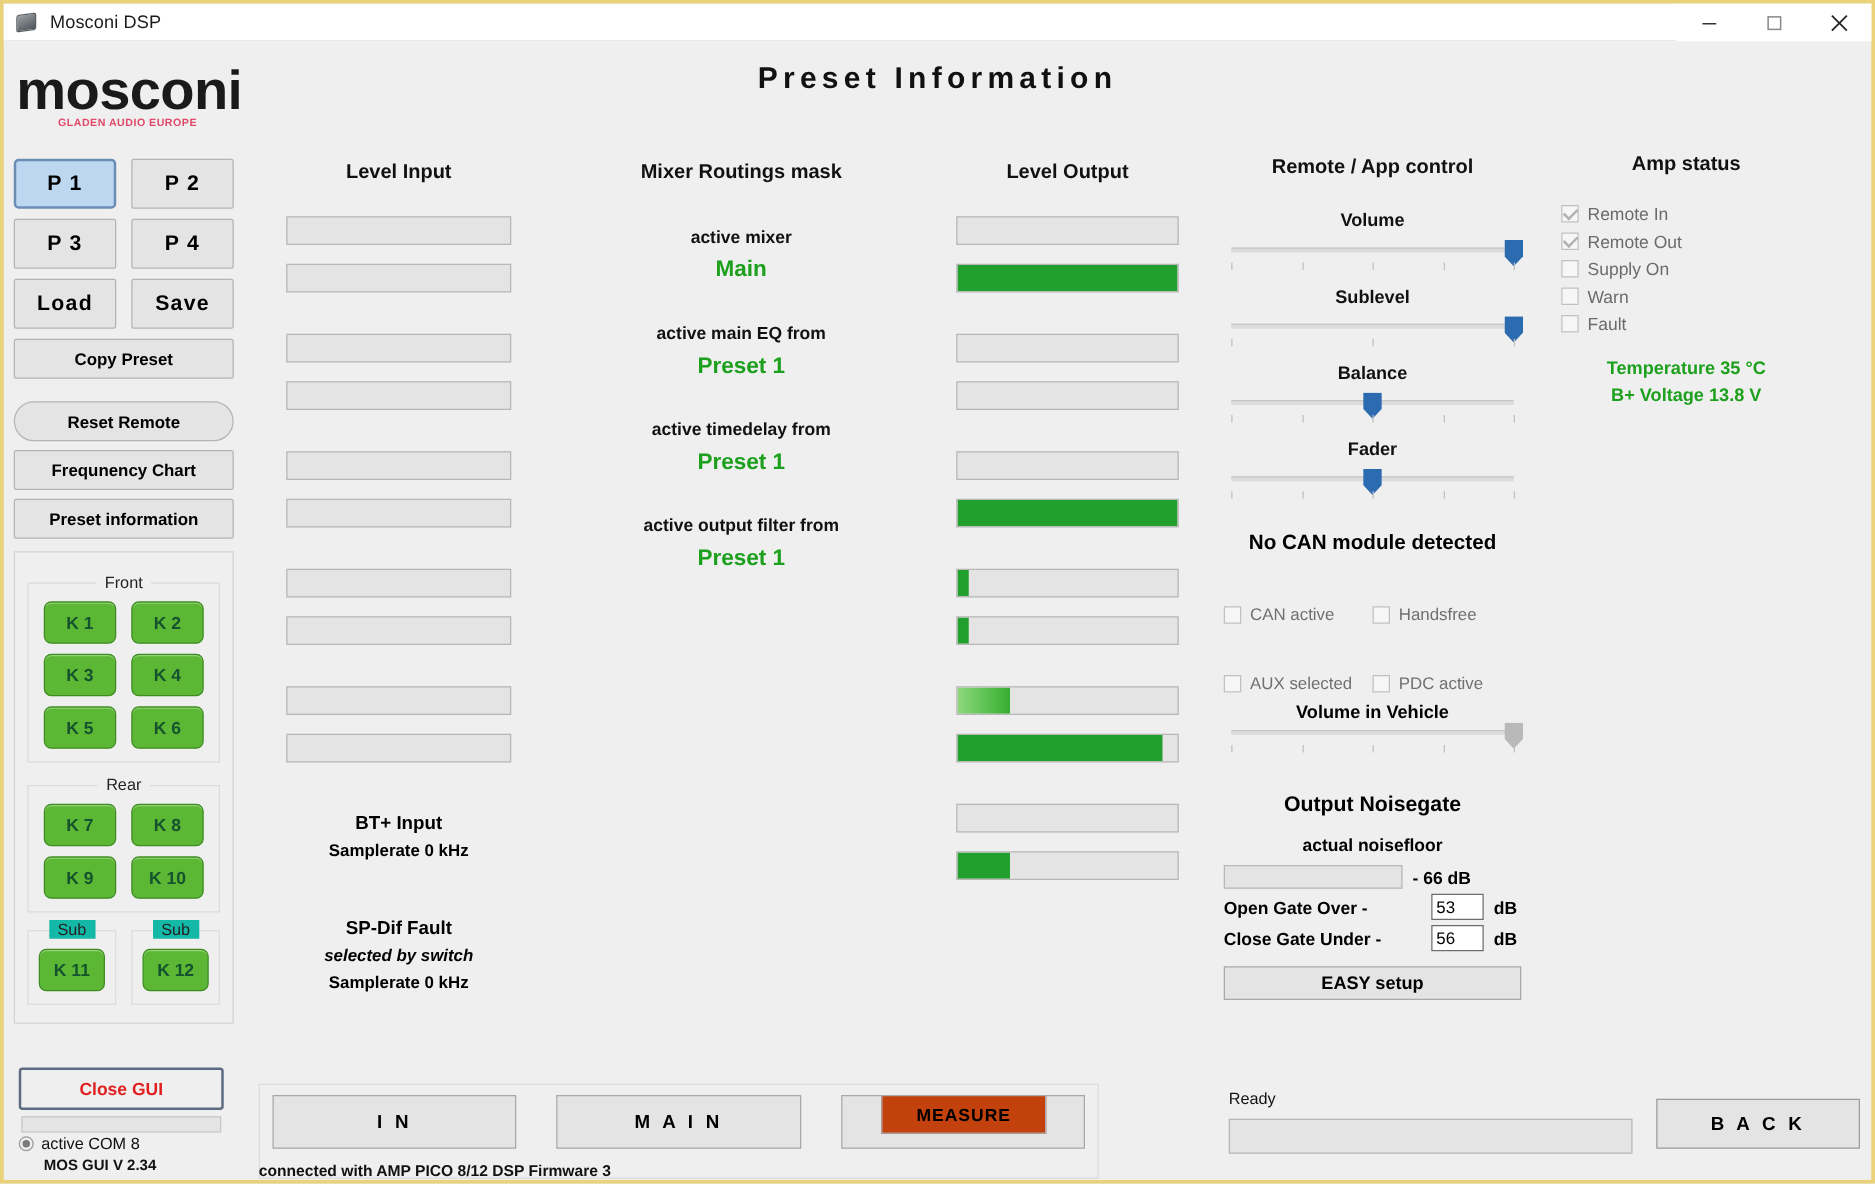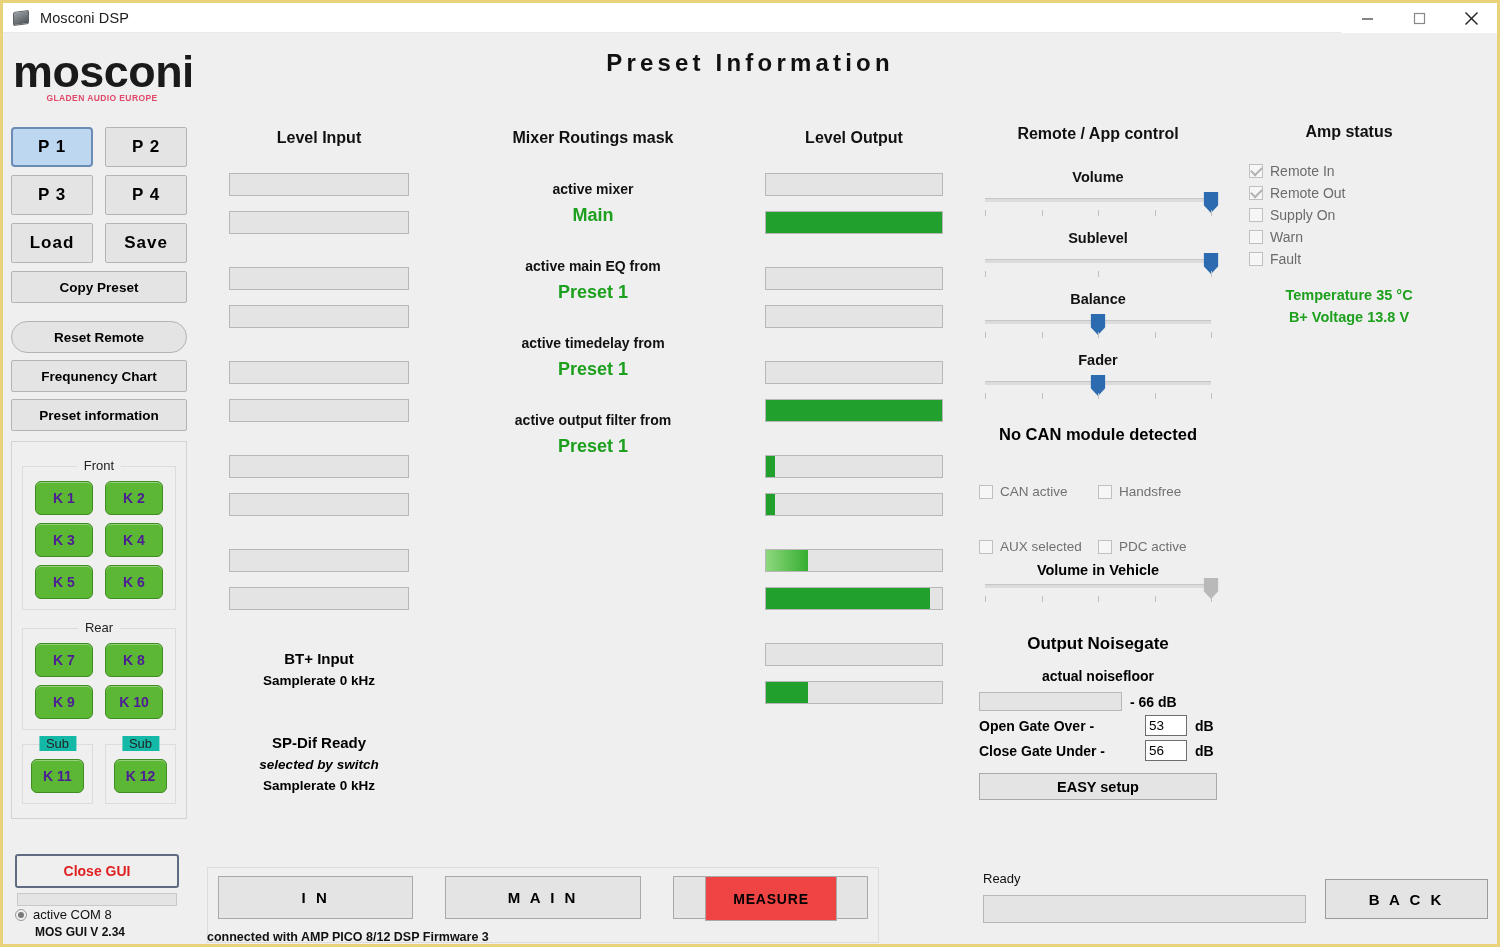--- a/index.html
+++ b/index.html
@@ -73,21 +73,21 @@
     position: relative; border: 1px solid #dcdcdc; margin-top: 18px;
     padding: 14px 12px 10px; background: #efefef;
   }
   .kgroup > .glabel {
     position: absolute; top: -9px; left: 50%; transform: translateX(-50%);
     background: #efefef; padding: 0 7px; font-size: 13px; color: #222;
   }
   .krow { display: grid; grid-template-columns: 1fr 1fr; gap: 8px 12px; }
   .kbtn {
     height: 34px; background: #5cb734; border: 1px solid #3e8c22; border-radius: 6px;
-    font-size: 14px; font-weight: bold; color: #4c1d95; cursor: pointer;
+    font-size: 14px; font-weight: bold; color: #14532d; cursor: pointer;
     display: flex; align-items: center; justify-content: center;
     box-shadow: inset 0 1px 0 rgba(255,255,255,.35);
   }
   #sub-wrap { display: grid; grid-template-columns: 1fr 1fr; gap: 12px; margin-top: 14px; }
   .subgroup { position: relative; border: 1px solid #dcdcdc; padding: 14px 8px 10px; }
   .subgroup > .glabel {
     position: absolute; top: -9px; left: 50%; transform: translateX(-50%);
     background: #14b8a6; padding: 0 7px; font-size: 13px; color: #222;
   }
   .subgroup .kbtn { width: 100%; }
@@ -210,22 +210,22 @@
   }
   #bottom-btns { display: flex; gap: 32px; padding: 8px 10px 0 10px; }
   .bbtn {
     flex: 1; height: 43px; background: #e4e4e4; border: 1px solid #a9a9a9;
     font-size: 15px; font-weight: bold; letter-spacing: 3px; cursor: pointer;
   }
   #conn-text {
     position: absolute; left: 204px; top: 927px; font-size: 12.5px; font-weight: bold; color: #111;
   }
   #measure-btn {
-    position: absolute; left: 702px; top: 873px; width: 132px; height: 45px;
-    background: #ef4444; border: 1px solid #a9a9a9;
+    position: absolute; left: 702px; top: 873px; width: 132px; height: 31px;
+    background: #c2410c; border: 1px solid #a9a9a9;
     font-size: 14px; font-weight: bold; letter-spacing: .8px; cursor: pointer;
   }
   #ready-label { position: absolute; left: 980px; top: 868px; font-size: 13px; color: #111; }
   #ready-bar {
     position: absolute; left: 980px; top: 892px; width: 323px; height: 28px;
     background: #e4e4e4; border: 1px solid #b7b7b7;
   }
   #back-btn {
     position: absolute; left: 1322px; top: 876px; width: 163px; height: 40px;
     background: #e4e4e4; border: 1px solid #9c9c9c;
@@ -359,21 +359,21 @@
         </div>
       <div class="bar">
           <div class="fill" style="width:0%"></div>
         </div>
     </div>
     <div class="inp-text" style="margin-top:40px">
       <div class="inp-title">BT+ Input</div>
       <div class="inp-sub">Samplerate 0 kHz</div>
     </div>
     <div class="inp-text" style="margin-top:46px">
-      <div class="inp-title">SP-Dif Ready</div>
+      <div class="inp-title">SP-Dif Fault</div>
       <div class="inp-sub italic">selected by switch</div>
       <div class="inp-sub">Samplerate 0 kHz</div>
     </div>
   </div>
 
   <div id="col-mixer">
     <div class="col-head">Mixer  Routings mask</div>
     <div class="mx-block">
       <div class="mx-label">active mixer</div>
       <div class="mx-value">Main</div>

